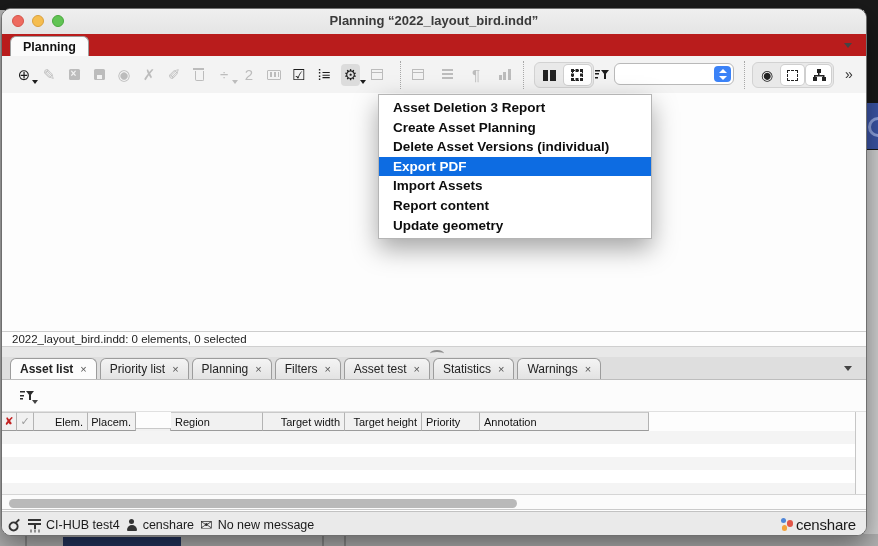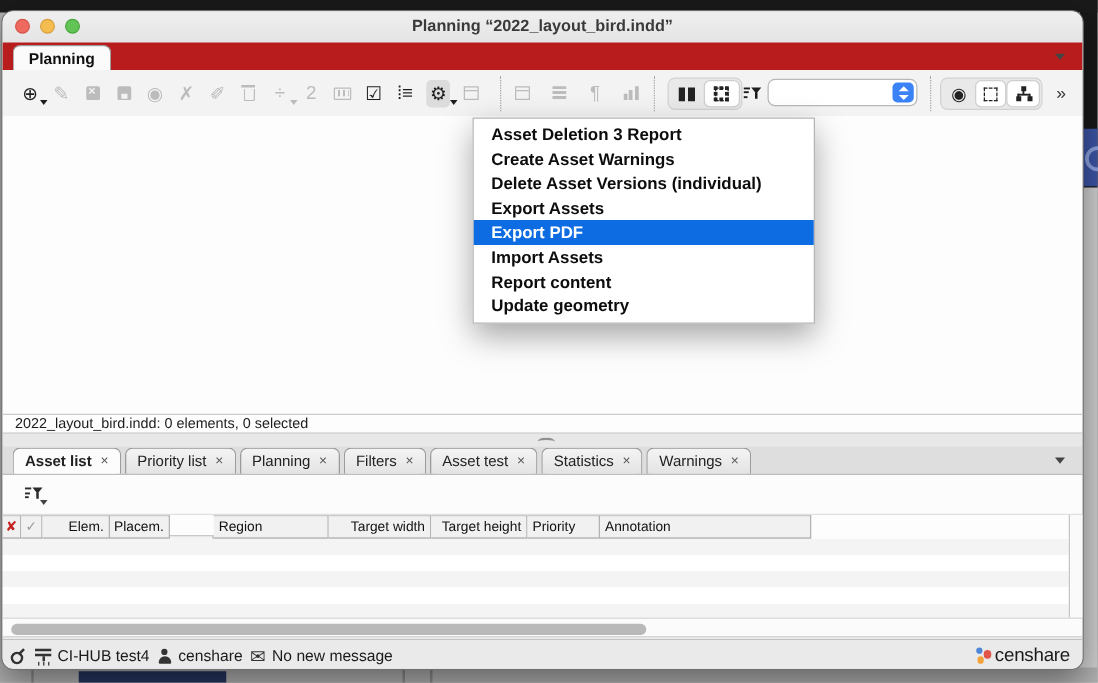--- a/index.html
+++ b/index.html
@@ -306,23 +306,22 @@
           <span class="mi mi-hierarchy"></span>
         </span>
       </div>
     <div class="abs" id="overflow" style="left:843px; top:10px">»</div>
   </div>
 
   <div class="abs" id="main"></div>
 
   <div class="abs" id="menu">
       <div class="menu-item">Asset Deletion 3 Report</div>
-      <div class="menu-item">Create Asset Warnings</div>
+      <div class="menu-item">Create Asset Planning</div>
       <div class="menu-item">Delete Asset Versions (individual)</div>
-      <div class="menu-item">Export Assets</div>
       <div class="menu-item sel">Export PDF</div>
       <div class="menu-item">Import Assets</div>
       <div class="menu-item">Report content</div>
       <div class="menu-item">Update geometry</div>
     </div>
 
   <div class="abs" id="upper-status">2022_layout_bird.indd: 0 elements, 0 selected</div>
 
   <div class="abs" id="splitter">
     <span class="grip"></span>

